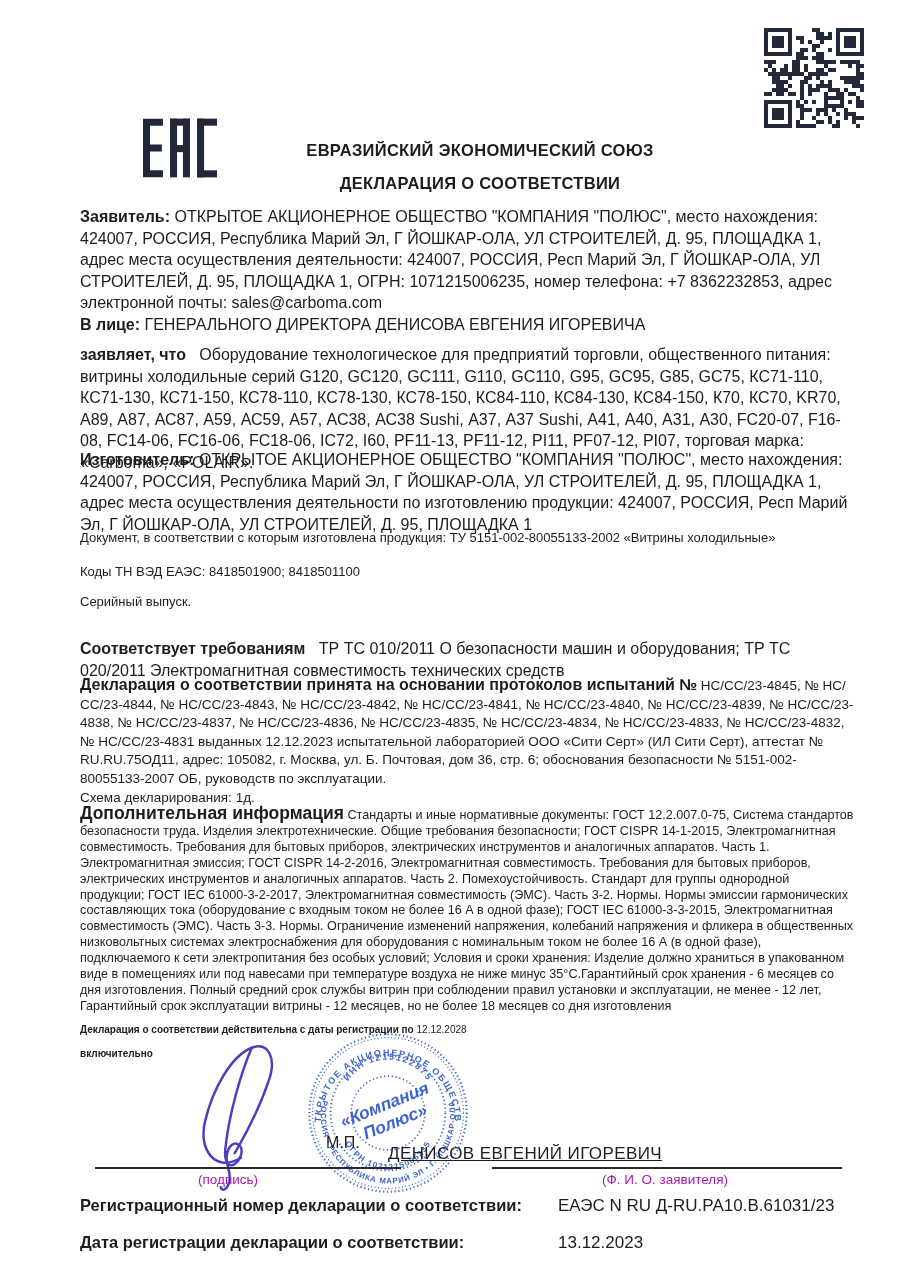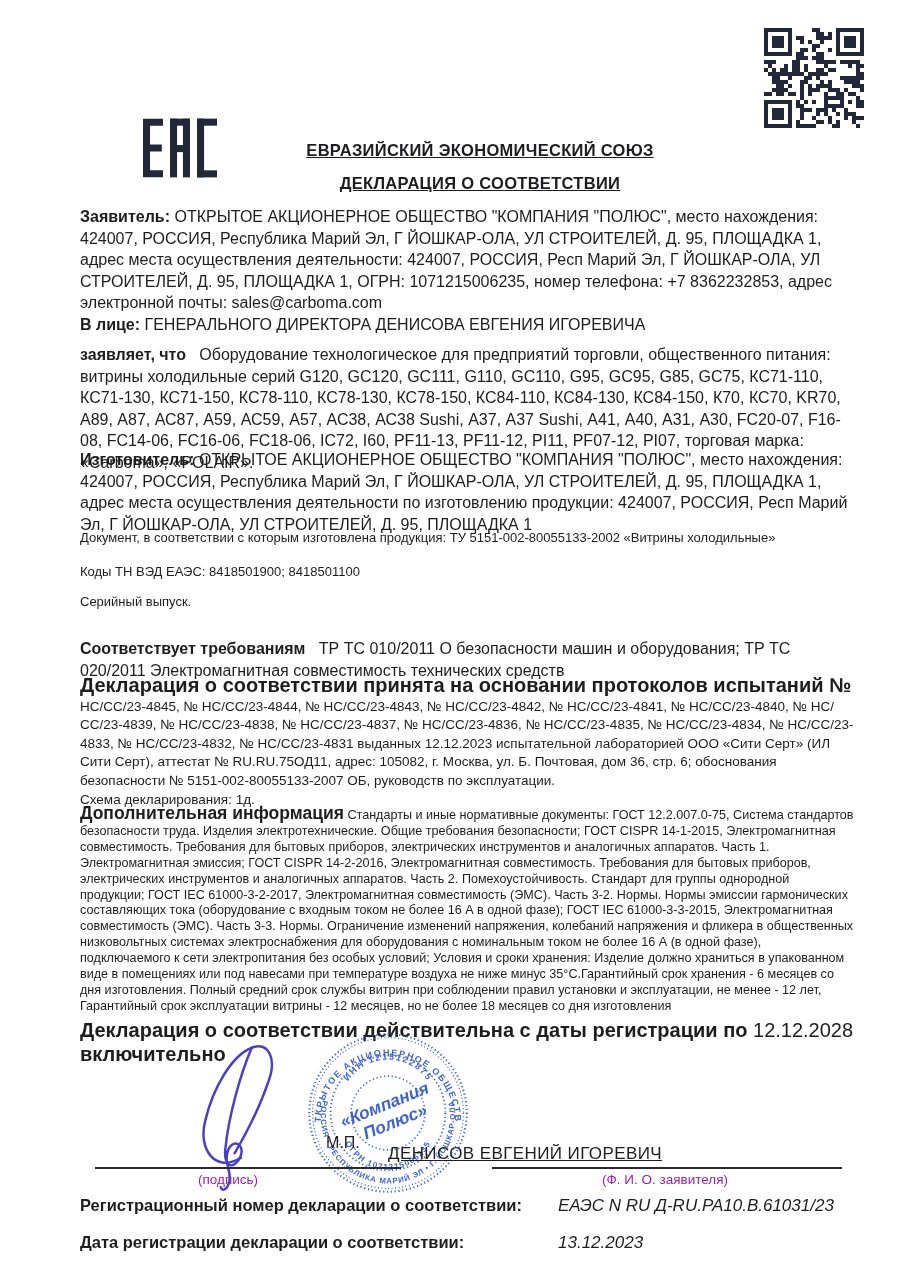--- a/index.html
+++ b/index.html
@@ -14,26 +14,26 @@
     overflow:hidden;
   }
   .abs{position:absolute;}
   .b{font-weight:bold;text-align:center;}
   .col{left:80px;width:774px;}
   .body-text{font-size:16px;line-height:21.5px;text-align:left;}
   .small-text{font-size:13px;line-height:17px;}
   .proto-text{font-size:13.5px;line-height:18.6px;}
   .add-text{font-size:12.6px;line-height:15.9px;}
   .add-head{font-weight:bold;font-size:17.5px;}
-  .titles{left:170px;width:620px;text-align:center;text-decoration:underline;}
+  .titles{left:170px;width:620px;text-align:center;}
   .title-line{font-weight:bold;font-size:16.5px;letter-spacing:.3px;}
   .rule{border-top:2px solid #2a2a2a;height:0;}
   .caption{font-size:13.5px;color:#a21caf;text-align:center;}
   .reg-label{font-weight:bold;font-size:16.5px;}
-  .reg-value{font-size:17px;font-style:italic;}
+  .reg-value{font-size:17px;}
   .mp{font-weight:normal;font-size:16px;}
   .fio-name{font-size:17px;letter-spacing:.4px;}
   svg text{font-family:"Liberation Sans", sans-serif;}
 </style>
 </head>
 <body>
 
 <div class="abs" style="left:764px;top:28px;width:100px;height:100px;">
   <svg id="qr-svg" width="100" height="100" viewBox="0 0 100 100">
       <rect x="48" y="0" width="4" height="4" fill="#232838"></rect>
@@ -295,32 +295,32 @@
 <div class="abs col small-text" style="top:529px;">Документ, в соответствии с которым изготовлена продукция: ТУ 5151-002-80055133-2002 «Витрины холодильные»</div>
 <div class="abs col small-text" style="top:563px;">Коды ТН ВЭД ЕАЭС: 8418501900; 8418501100</div>
 <div class="abs col small-text" style="top:593px;">Серийный выпуск.</div>
 
 <div class="abs col body-text" style="top:614px;margin-top:24px;">
   <span class="b">Соответствует требованиям</span>&nbsp;&nbsp;
   <span>ТР ТС 010/2011 О безопасности машин и оборудования; ТР ТС 020/2011 Электромагнитная совместимость технических средств</span>
 </div>
 
 <div class="abs col proto-text" style="top:676px;">
-  <span class="b" style="font-size:20px;">Декларация о соответствии принята на основании протоколов испытаний №</span>
+  <span class="b" style="font-size:16px;">Декларация о соответствии принята на основании протоколов испытаний №</span>
   <span>НС/СС/23-4845, № НС/СС/23-4844, № НС/СС/23-4843, № НС/СС/23-4842, № НС/СС/23-4841, № НС/СС/23-4840, № НС/СС/23-4839, № НС/СС/23-4838, № НС/СС/23-4837, № НС/СС/23-4836, № НС/СС/23-4835, № НС/СС/23-4834, № НС/СС/23-4833, № НС/СС/23-4832, № НС/СС/23-4831 выданных 12.12.2023 испытательной лабораторией ООО «Сити Серт» (ИЛ Сити Серт), аттестат № RU.RU.75ОД11, адрес: 105082, г. Москва, ул. Б. Почтовая, дом 36, стр. 6; обоснования безопасности № 5151-002-80055133-2007 ОБ, руководств по эксплуатации.</span>
   <br>
   <span>Схема декларирования: 1д.</span>
 </div>
 
 <div class="abs col add-text" style="top:806px;">
   <span class="add-head">Дополнительная информация</span>
   <span>Стандарты и иные нормативные документы: ГОСТ 12.2.007.0-75, Система стандартов безопасности труда. Изделия электротехнические. Общие требования безопасности; ГОСТ CISPR 14-1-2015, Электромагнитная совместимость. Требования для бытовых приборов, электрических инструментов и аналогичных аппаратов. Часть 1. Электромагнитная эмиссия; ГОСТ CISPR 14-2-2016, Электромагнитная совместимость. Требования для бытовых приборов, электрических инструментов и аналогичных аппаратов. Часть 2. Помехоустойчивость. Стандарт для группы однородной продукции; ГОСТ IEC 61000-3-2-2017, Электромагнитная совместимость (ЭМС). Часть 3-2. Нормы. Нормы эмиссии гармонических составляющих тока (оборудование с входным током не более 16 А в одной фазе); ГОСТ IEC 61000-3-3-2015, Электромагнитная совместимость (ЭМС). Часть 3-3. Нормы. Ограничение изменений напряжения, колебаний напряжения и фликера в общественных низковольтных системах электроснабжения для оборудования с номинальным током не более 16 А (в одной фазе), подключаемого к сети электропитания без особых условий; Условия и сроки хранения: Изделие должно храниться в упакованном виде в помещениях или под навесами при температуре воздуха не ниже минус 35°С.Гарантийный срок хранения - 6 месяцев со дня изготовления. Полный средний срок службы витрин при соблюдении правил установки и эксплуатации, не менее - 12 лет, Гарантийный срок эксплуатации витрины - 12 месяцев, но не более 18 месяцев со дня изготовления</span>
 </div>
 
-<div class="abs col" style="top:1018px;font-size:20px;line-height:24px;">
+<div class="abs col" style="top:1018px;font-size:10px;line-height:24px;">
   <span class="b">Декларация о соответствии действительна с даты регистрации по</span>
   <span>12.12.2028</span>
   <br>
   <span class="b">включительно</span>
 </div>
 
 <div class="abs" style="left:158px;top:1040px;width:155px;height:155px;">
   <svg width="155" height="155" viewBox="0 0 110 200" fill="none">
     <g stroke="var(--sig-ink)" stroke-width="3.2" stroke-linecap="round" fill="none">
       <path d="M62 152 C 30 172, 6 142, 16 104 C 26 62, 50 20, 76 10 C 98 2, 108 24, 98 52 C 86 88, 68 122, 54 146"></path>

